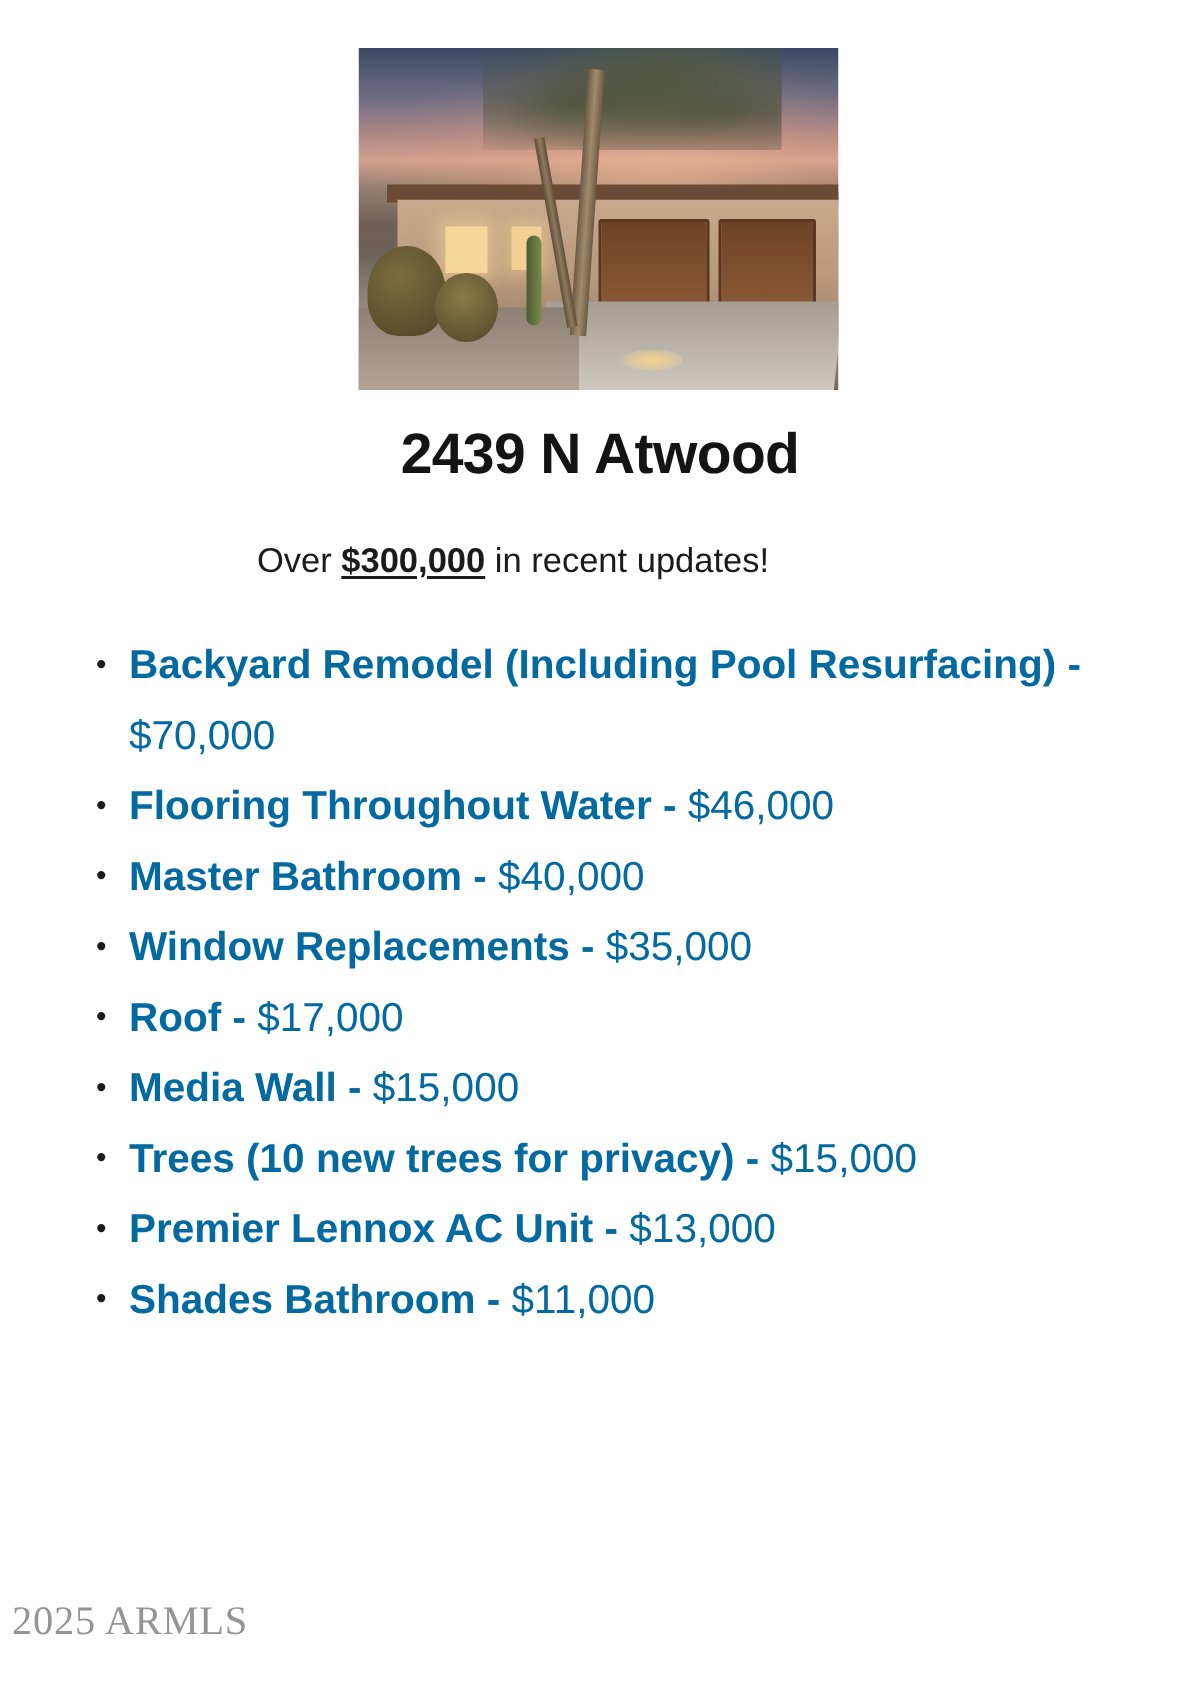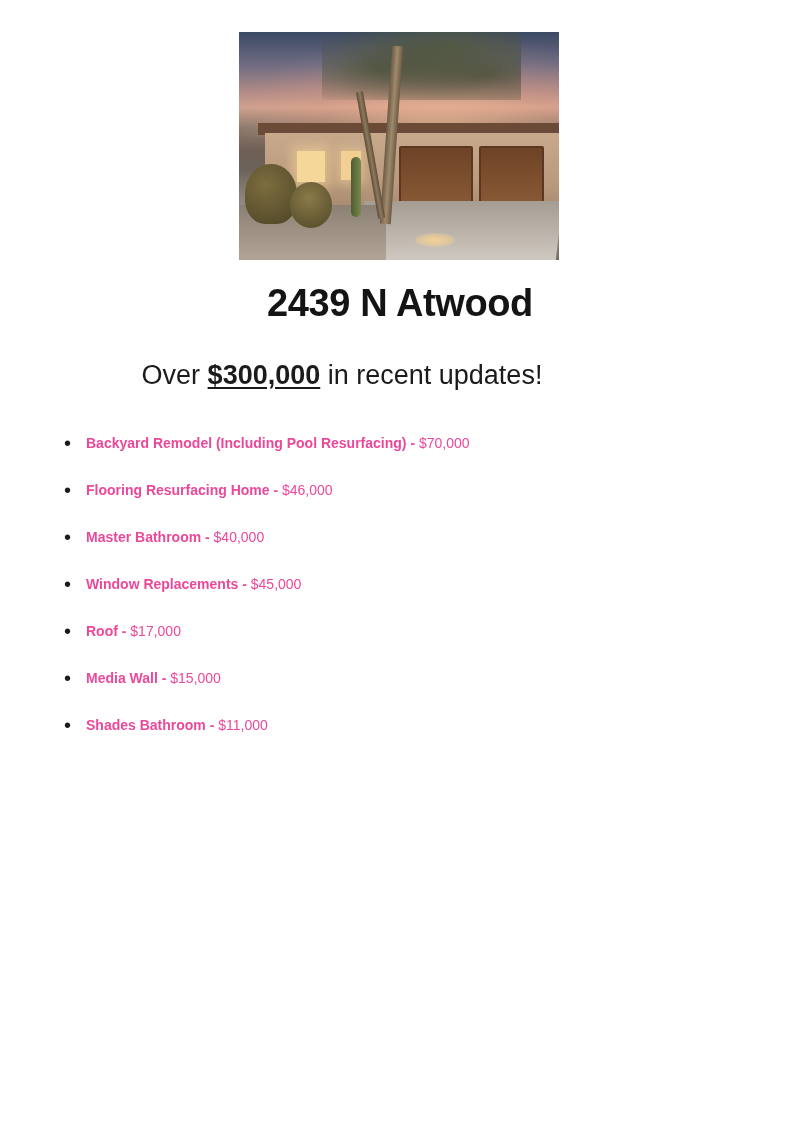--- a/index.html
+++ b/index.html
@@ -204,44 +204,44 @@
     font-weight: 700;
     letter-spacing: -0.4px;
     color: #141414;
   }
   .subhead {
     position: absolute;
     left: 0;
     top: 360px;
     width: 684px;
     text-align: center;
-    font-size: 27px;
+    font-size: 23px;
     font-weight: 400;
     color: #1b1b1b;
   }
   .subhead .amount {
     font-weight: 700;
     text-decoration: underline;
     text-underline-offset: 3px;
   }
 
   ul.updates {
     position: absolute;
     left: 42px;
     top: 420px;
     width: 730px;
     margin: 0;
     padding: 0 0 0 22px;
     list-style: none;
   }
   ul.updates li {
     position: relative;
-    font-size: 14px;
+    font-size: 27px;
     line-height: 47px;
-    color: #ec4899;
+    color: #0369a1;
     padding-left: 22px;
   }
   ul.updates li::before {
     content: "•";
     position: absolute;
     left: 0;
     top: 0;
     font-size: 20px;
     line-height: 47px;
     color: #1b1b1b;
@@ -292,22 +292,25 @@
   </div>
 
   <div class="headline">2439 N Atwood</div>
 
   <div class="subhead">
     <span>Over </span><span class="amount">$300,000</span><span> in recent updates!</span>
   </div>
 
   <ul class="updates" id="updates-list">
       <li><span class="label">Backyard Remodel (Including Pool Resurfacing) -</span> <span class="value">$70,000</span></li>
-      <li><span class="label">Flooring Resurfacing Home -</span> <span class="value">$46,000</span></li>
+      <li><span class="label">Flooring Throughout Water -</span> <span class="value">$46,000</span></li>
       <li><span class="label">Master Bathroom -</span> <span class="value">$40,000</span></li>
-      <li><span class="label">Window Replacements -</span> <span class="value">$45,000</span></li>
+      <li><span class="label">Window Replacements -</span> <span class="value">$35,000</span></li>
       <li><span class="label">Roof -</span> <span class="value">$17,000</span></li>
       <li><span class="label">Media Wall -</span> <span class="value">$15,000</span></li>
+      <li><span class="label">Trees (10 new trees for privacy) -</span> <span class="value">$15,000</span></li>
+      <li><span class="label">Premier Lennox AC Unit -</span> <span class="value">$13,000</span></li>
       <li><span class="label">Shades Bathroom -</span> <span class="value">$11,000</span></li>
     </ul>
 
+  <div class="watermark">2025 ARMLS</div>
 
 </div>
 
 </body></html>

